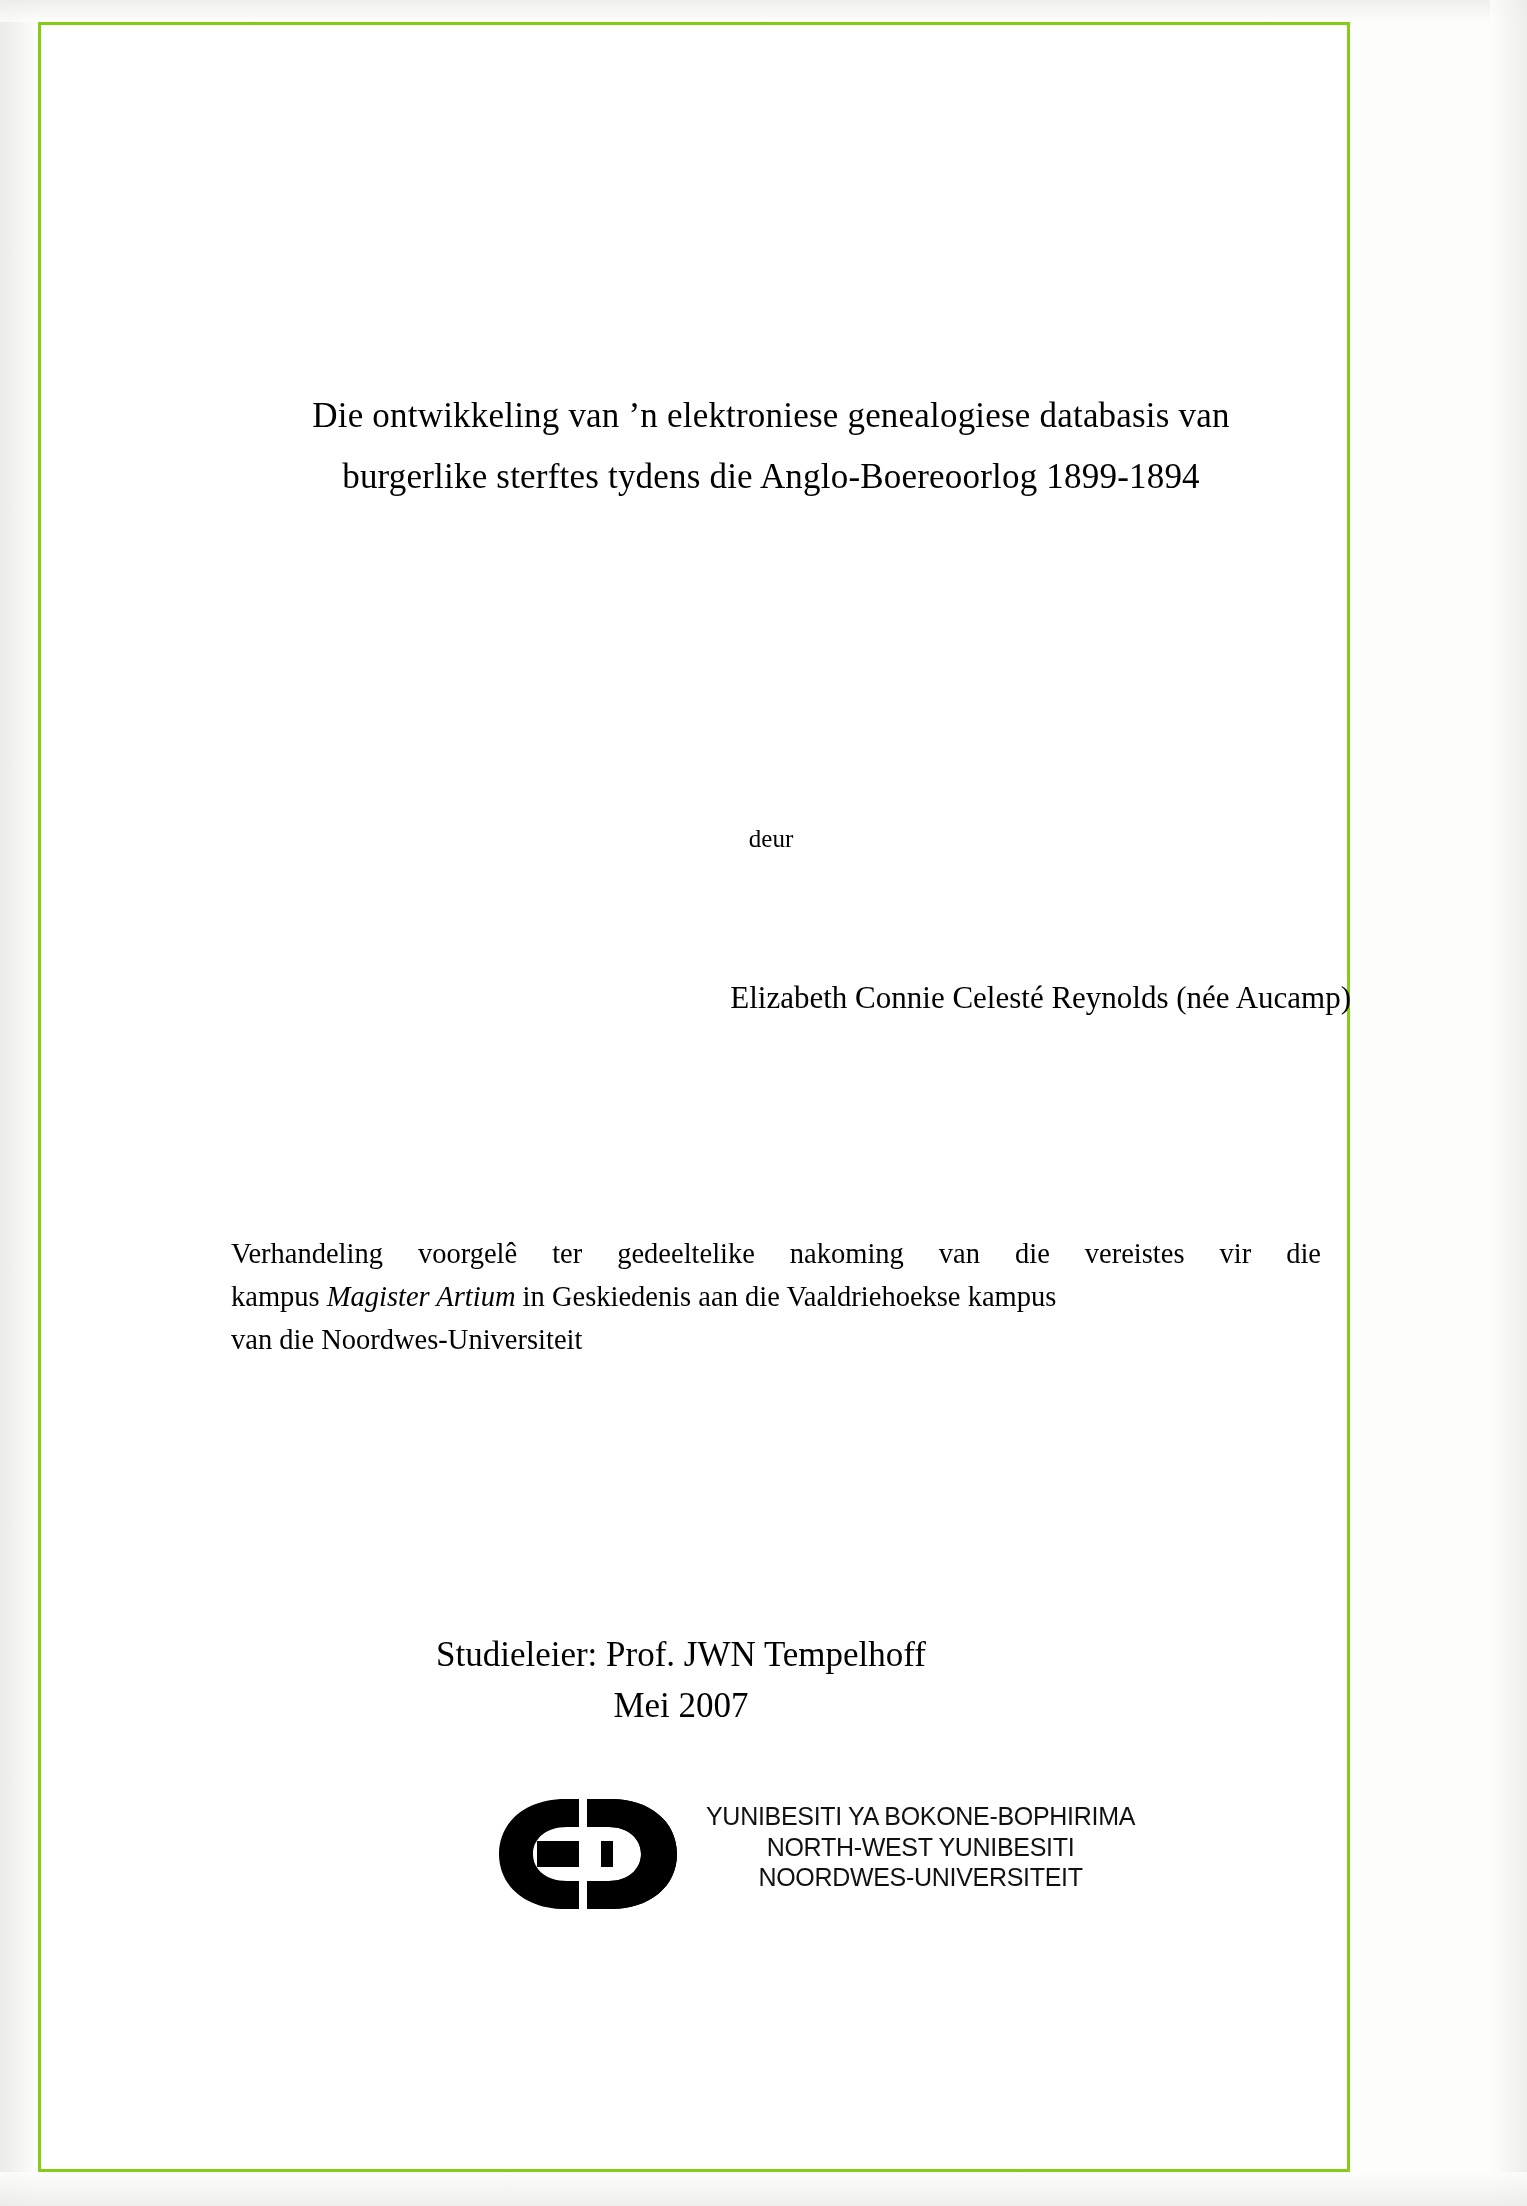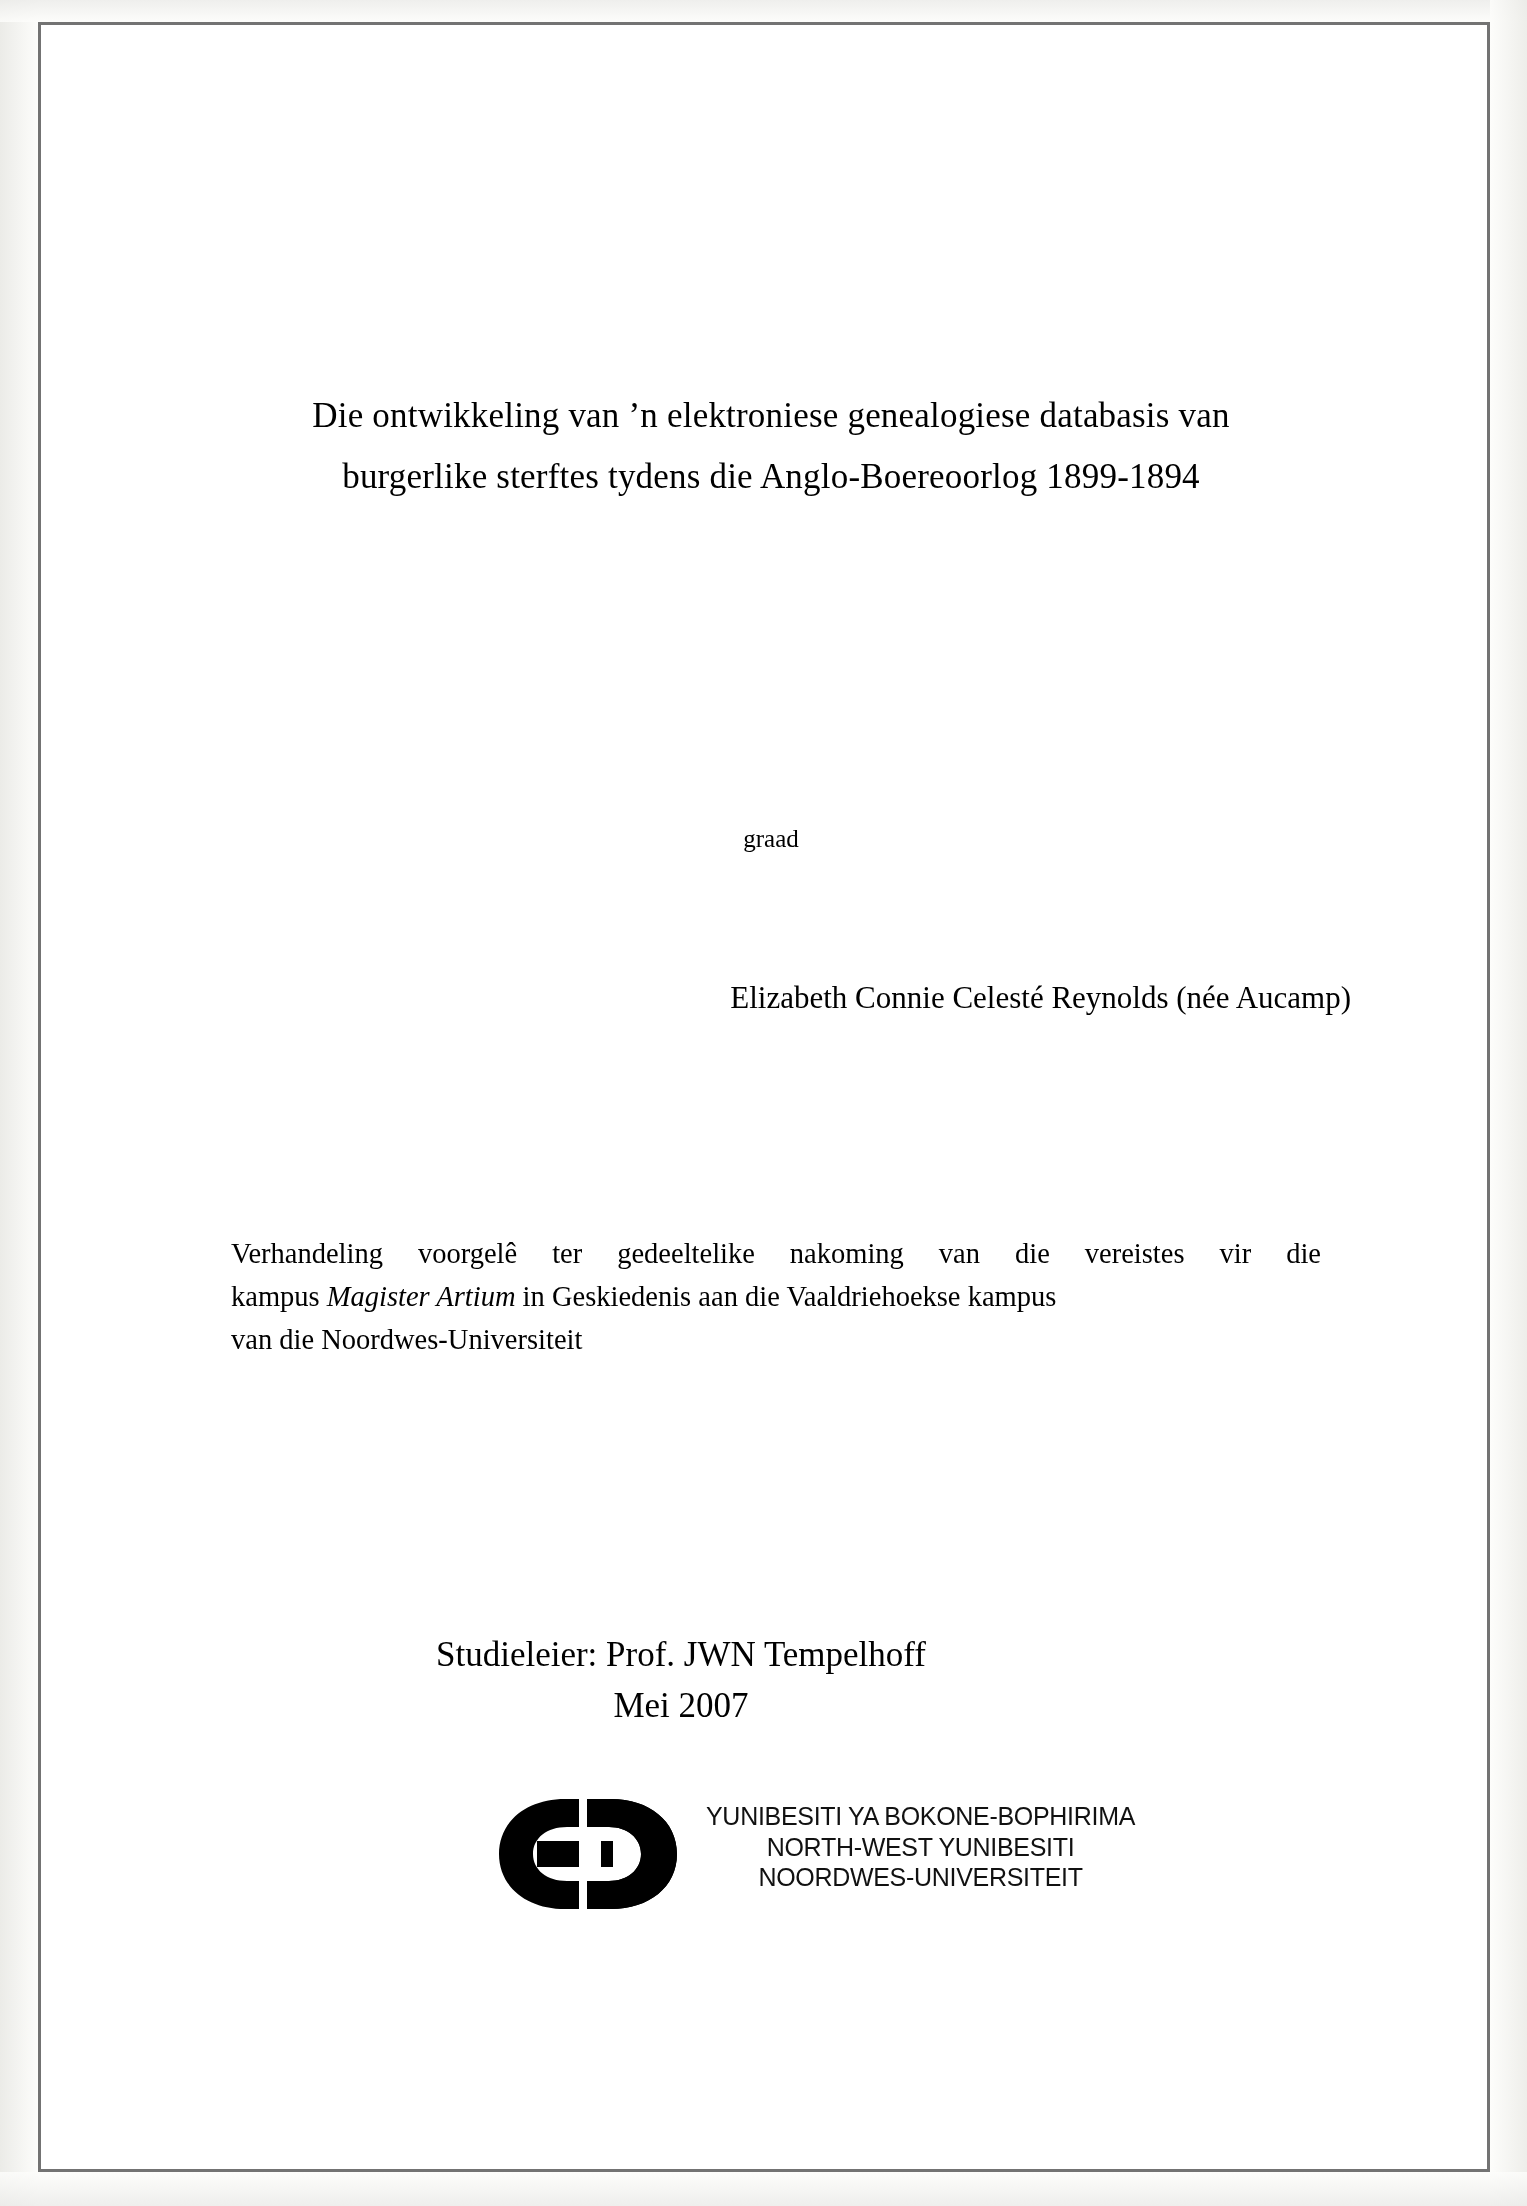--- a/index.html
+++ b/index.html
@@ -23,23 +23,23 @@
     width: 1527px;
     height: 2206px;
     background: #fdfdfb;
   }
 
   
   .page-frame {
     position: absolute;
     left: 38px;
     top: 22px;
-    width: 1452px;
+    width: 1312px;
     height: 2150px;
-    border: 3px solid #737373;
+    border: 3px solid #84cc16;
     box-sizing: border-box;
     background: #ffffff;
   }
 
   .content {
     position: absolute;
     left: 150px;
     top: 0;
     width: 1160px;
     height: 100%;
@@ -173,21 +173,21 @@
   <div class="edge-shadow-bottom"></div>
 
   <div class="page-frame">
     <div class="content">
 
       <div class="title-block">
         <div class="title-line">Die ontwikkeling van ’n elektroniese genealogiese databasis van</div>
         <div class="title-line">burgerlike sterftes tydens die Anglo-Boereoorlog 1899-1894</div>
       </div>
 
-      <div class="by-word">graad</div>
+      <div class="by-word">deur</div>
 
       <div class="author">Elizabeth Connie Celesté Reynolds (née Aucamp)</div>
 
       <div class="statement">
         <div class="just">Verhandeling voorgelê ter gedeeltelike nakoming van die vereistes vir die</div>
         <div class="plain"><span>kampus </span><i>Magister Artium</i><span> in Geskiedenis aan die Vaaldriehoekse kampus</span></div>
         <div class="plain">van die Noordwes-Universiteit</div>
       </div>
 
       <div class="supervisor">

